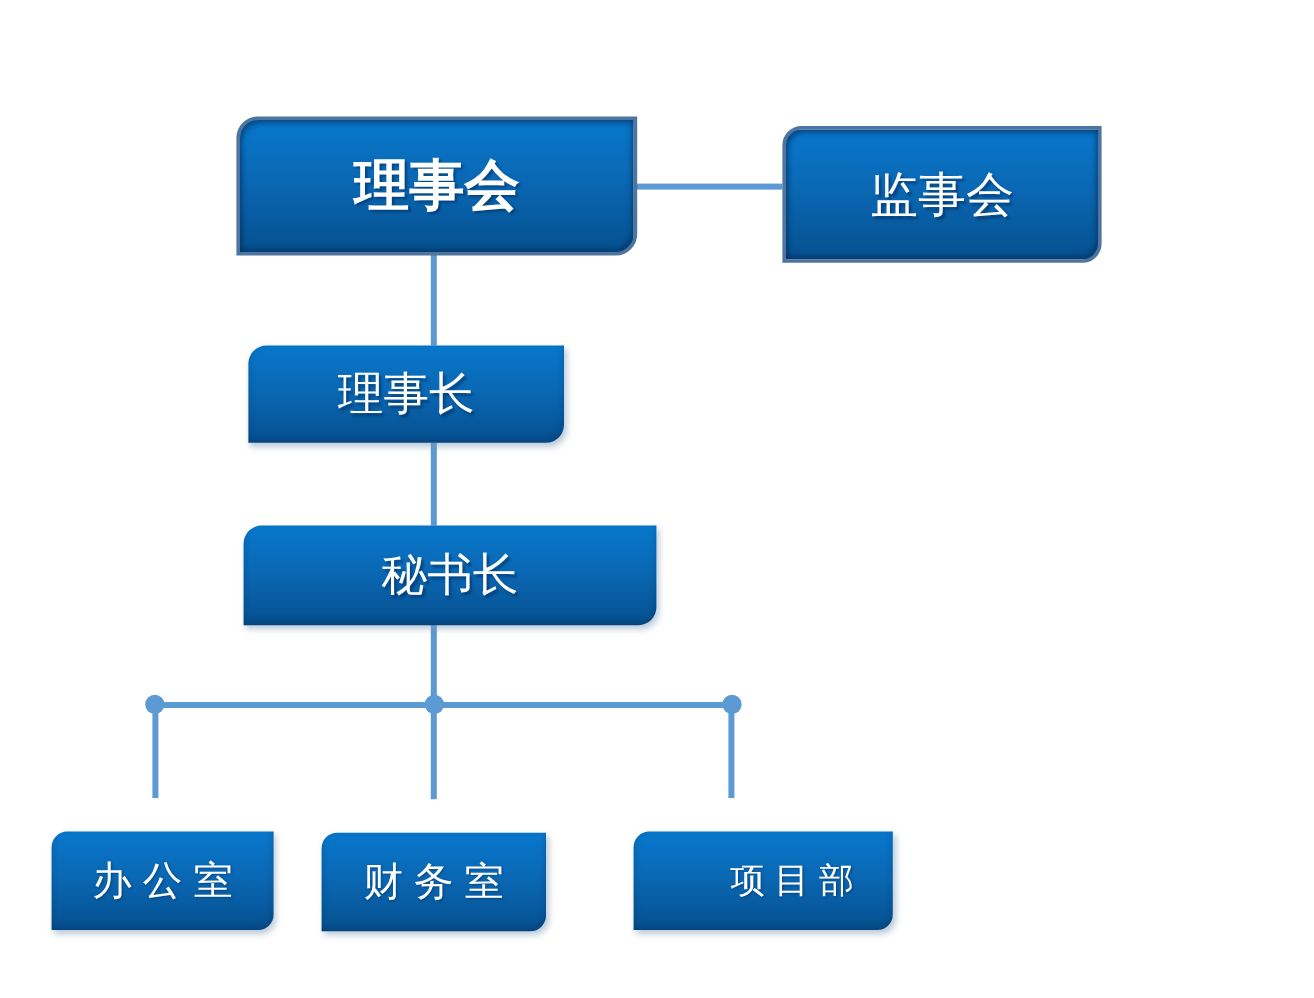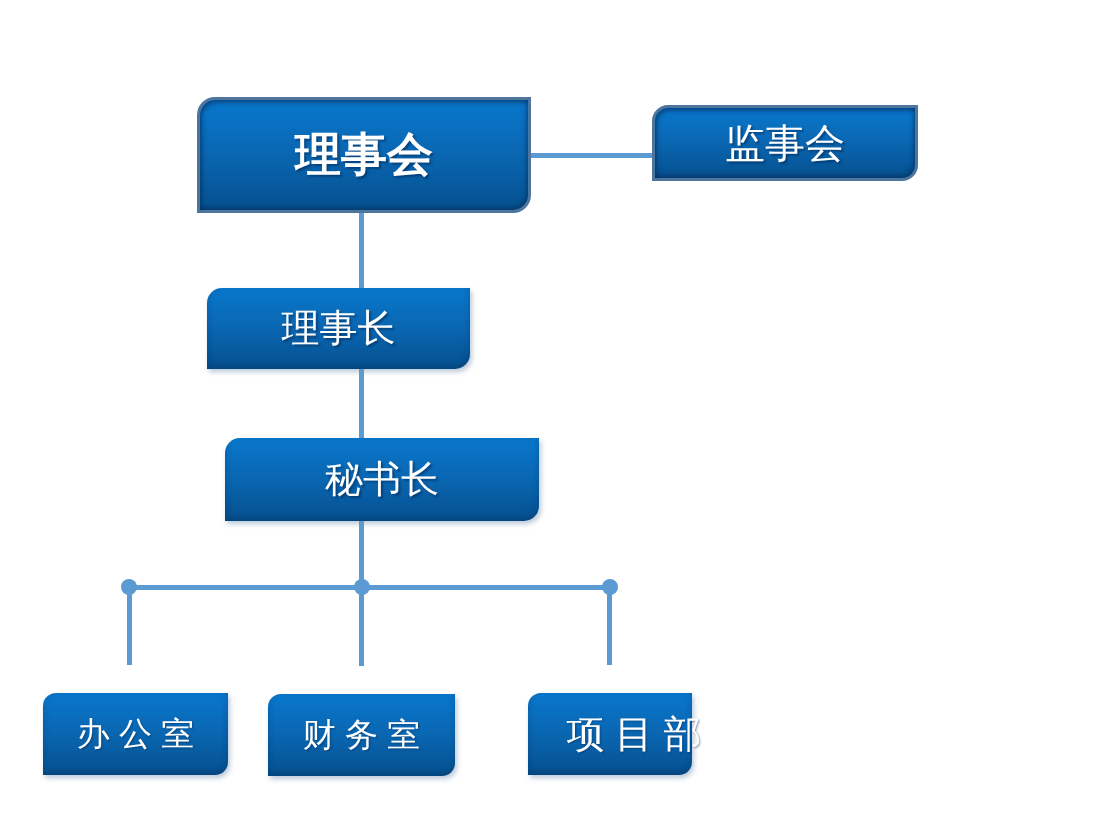--- a/index.html
+++ b/index.html
@@ -22,26 +22,26 @@
   .serif{font-family:Liberation Serif, serif;text-shadow:2px 2px 2px rgba(0,35,80,.5);}
   .sans{font-family:"Liberation Sans","DejaVu Sans",sans-serif;text-shadow:1px 1px 2px rgba(0,35,80,.45);margin-top:28px;}
   .bordered{
     border:3px solid var(--node-border,#4E759D);
     box-shadow:inset 2px 3px 4px rgba(8,40,80,.55), inset -2px -3px 4px rgba(8,40,80,.45);
   }
   .plain{
     box-shadow:2px 3px 5px rgba(120,150,180,.5), inset 0 -3px 6px rgba(5,40,80,.3);
   }
   .n-board     {left:197px;top:97px;  width:334px;height:116px;border-radius:18px 0 18px 0;font-size:46px;font-weight:700;}
-  .n-supervisory{left:652px;top:105px;width:266px;height:76px; border-radius:16px 0 16px 0;font-size:40px;font-weight:400;}
+  .n-supervisory{left:652px;top:105px;width:266px;height:114px; border-radius:16px 0 16px 0;font-size:40px;font-weight:400;}
   .n-chairman  {left:207px;top:288px; width:263px;height:81px; border-radius:15px 0 15px 0;font-size:38px;}
-  .n-secretary {left:225px;top:438px; width:314px;height:83px; border-radius:15px 0 15px 0;font-size:38px;}
+  .n-secretary {left:203px;top:438px; width:344px;height:83px; border-radius:15px 0 15px 0;font-size:38px;}
   .n-office    {left:43px; top:665px; width:185px;height:82px; border-radius:13px 0 13px 0;font-size:33px;}
   .n-finance   {left:268px;top:666px; width:187px;height:82px; border-radius:13px 0 13px 0;font-size:33px;}
-  .n-project   {left:528px;top:665px; width:164px;height:82px; border-radius:13px 0 13px 0;font-size:38px;padding-left:48px;}
+  .n-project   {left:528px;top:665px; width:216px;height:82px; border-radius:13px 0 13px 0;font-size:29px;padding-left:48px;}
   
   .line{position:absolute;background:var(--connector,#5B9AD2);}
   .c-board-supervisory{left:530px;top:153px;width:122px;height:5px;}
   .c-board-chairman   {left:359px;top:210px;width:5px;height:78px;}
   .c-chairman-secretary{left:359px;top:369px;width:5px;height:69px;}
   .c-secretary-bus    {left:359px;top:521px;width:5px;height:66px;}
   .c-bus-horizontal   {left:127px;top:585px;width:486px;height:5px;}
   .c-drop-office      {left:127px;top:587px;width:5px;height:78px;}
   .c-drop-finance     {left:359px;top:587px;width:5px;height:79px;}
   .c-drop-project     {left:607px;top:587px;width:5px;height:78px;}

